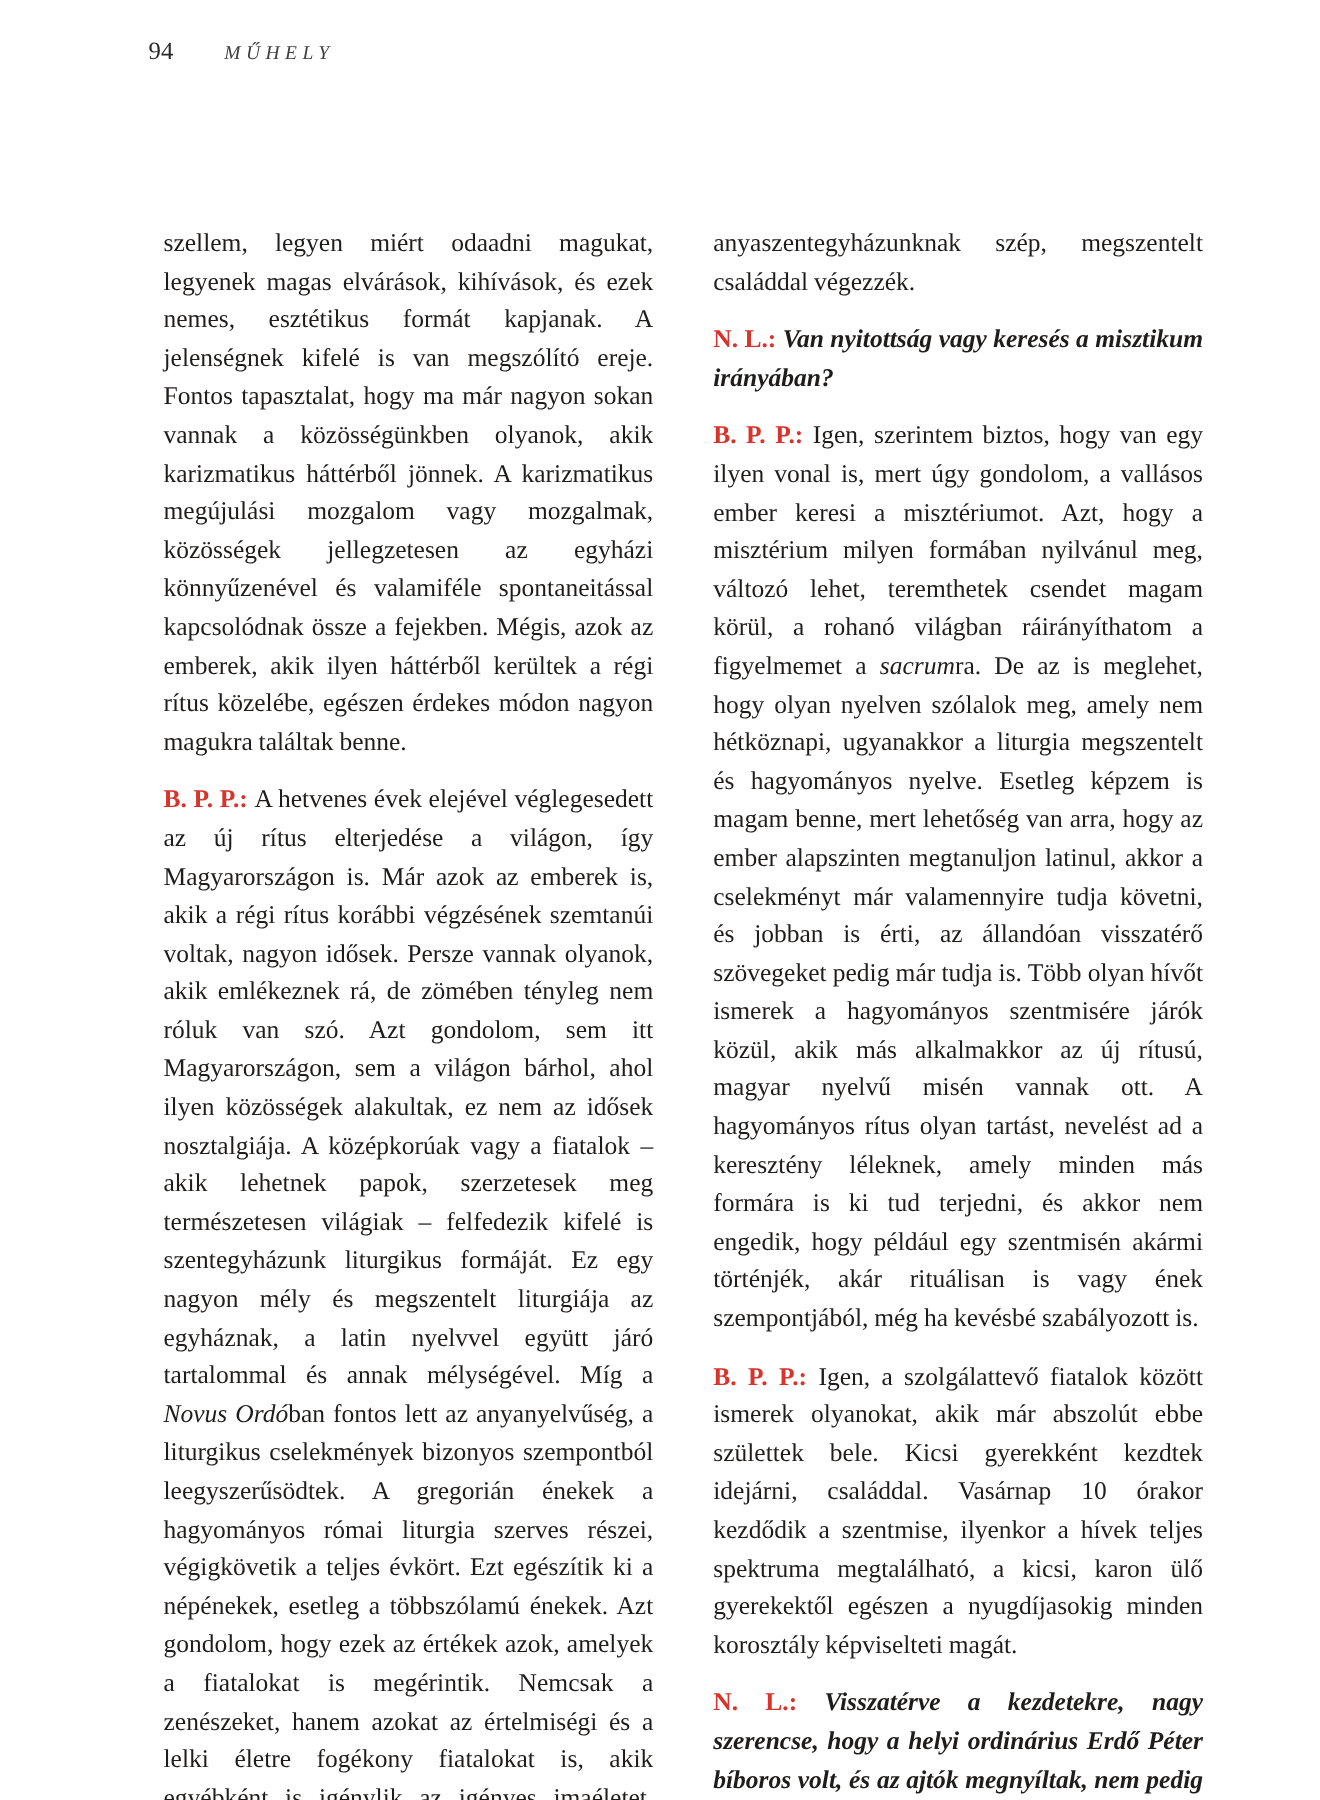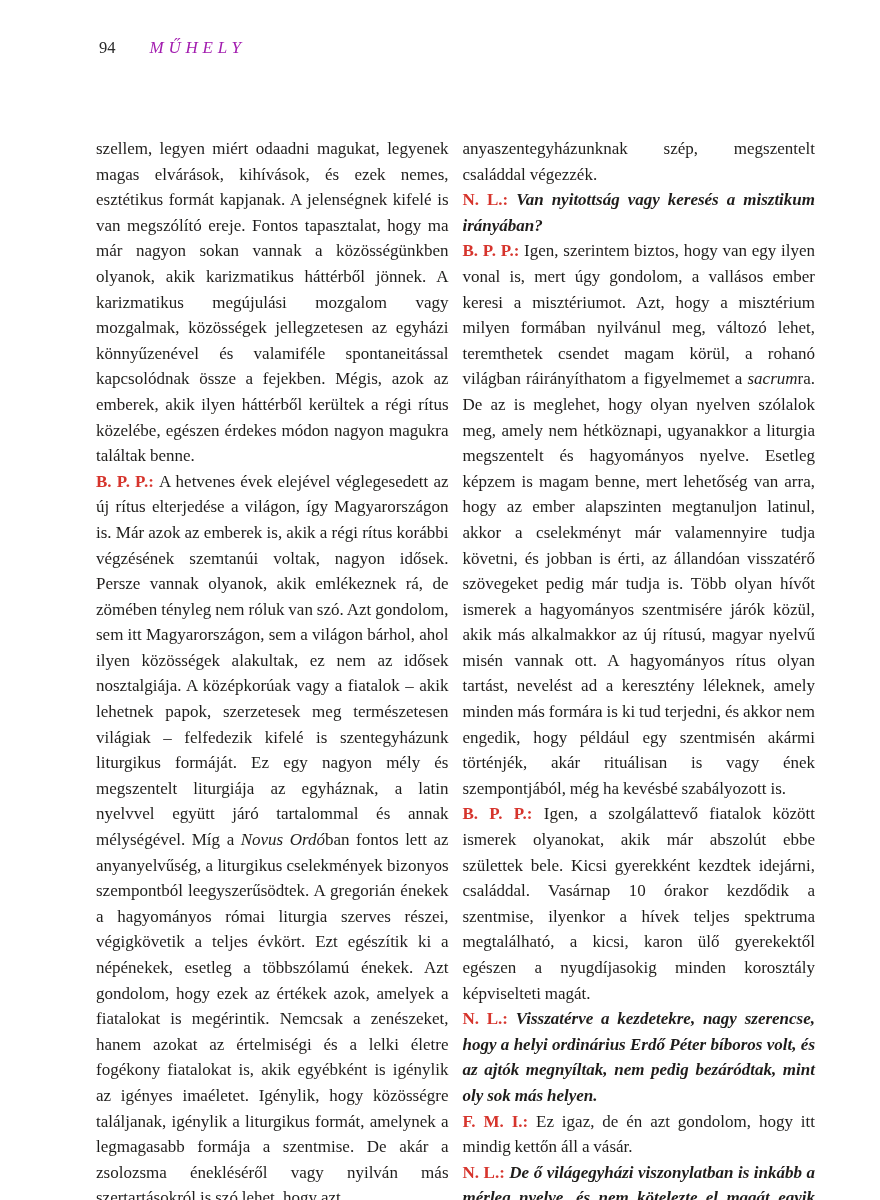--- a/index.html
+++ b/index.html
@@ -10,50 +10,50 @@
   body {
     width: 880px;
     height: 1200px;
     position: relative;
     overflow: hidden;
     font-family: "Liberation Serif", "DejaVu Serif", serif;
     color: #1f1d1b;
   }
   .page-header {
     position: absolute;
-    top: 38px;
+    top: 24px;
     left: 99px;
     display: flex;
     align-items: baseline;
     gap: 34px;
   }
   .page-number {
     font-size: 16.5px;
     color: #2a2a2a;
   }
   .section-title {
     font-style: italic;
-    font-size: 17px;
+    font-size: 13px;
     letter-spacing: 0.28em;
-    color: #a21caf;
+    color: #404040;
   }
   .content {
     position: absolute;
     top: 136px;
     left: 96px;
     width: 719px;
     display: grid;
     grid-template-columns: 1fr 1fr;
     column-gap: 14px;
   }
   .column {
     width: 100%;
   }
   p.para {
-    margin: 0;
+    margin: 13px;
     padding: 0;
     font-size: 17px;
     line-height: 25.6px;
     text-align: justify;
     hyphens: auto;
     -webkit-hyphens: auto;
     word-spacing: -0.02em;
   }
   p.para.question {
     font-style: italic;

